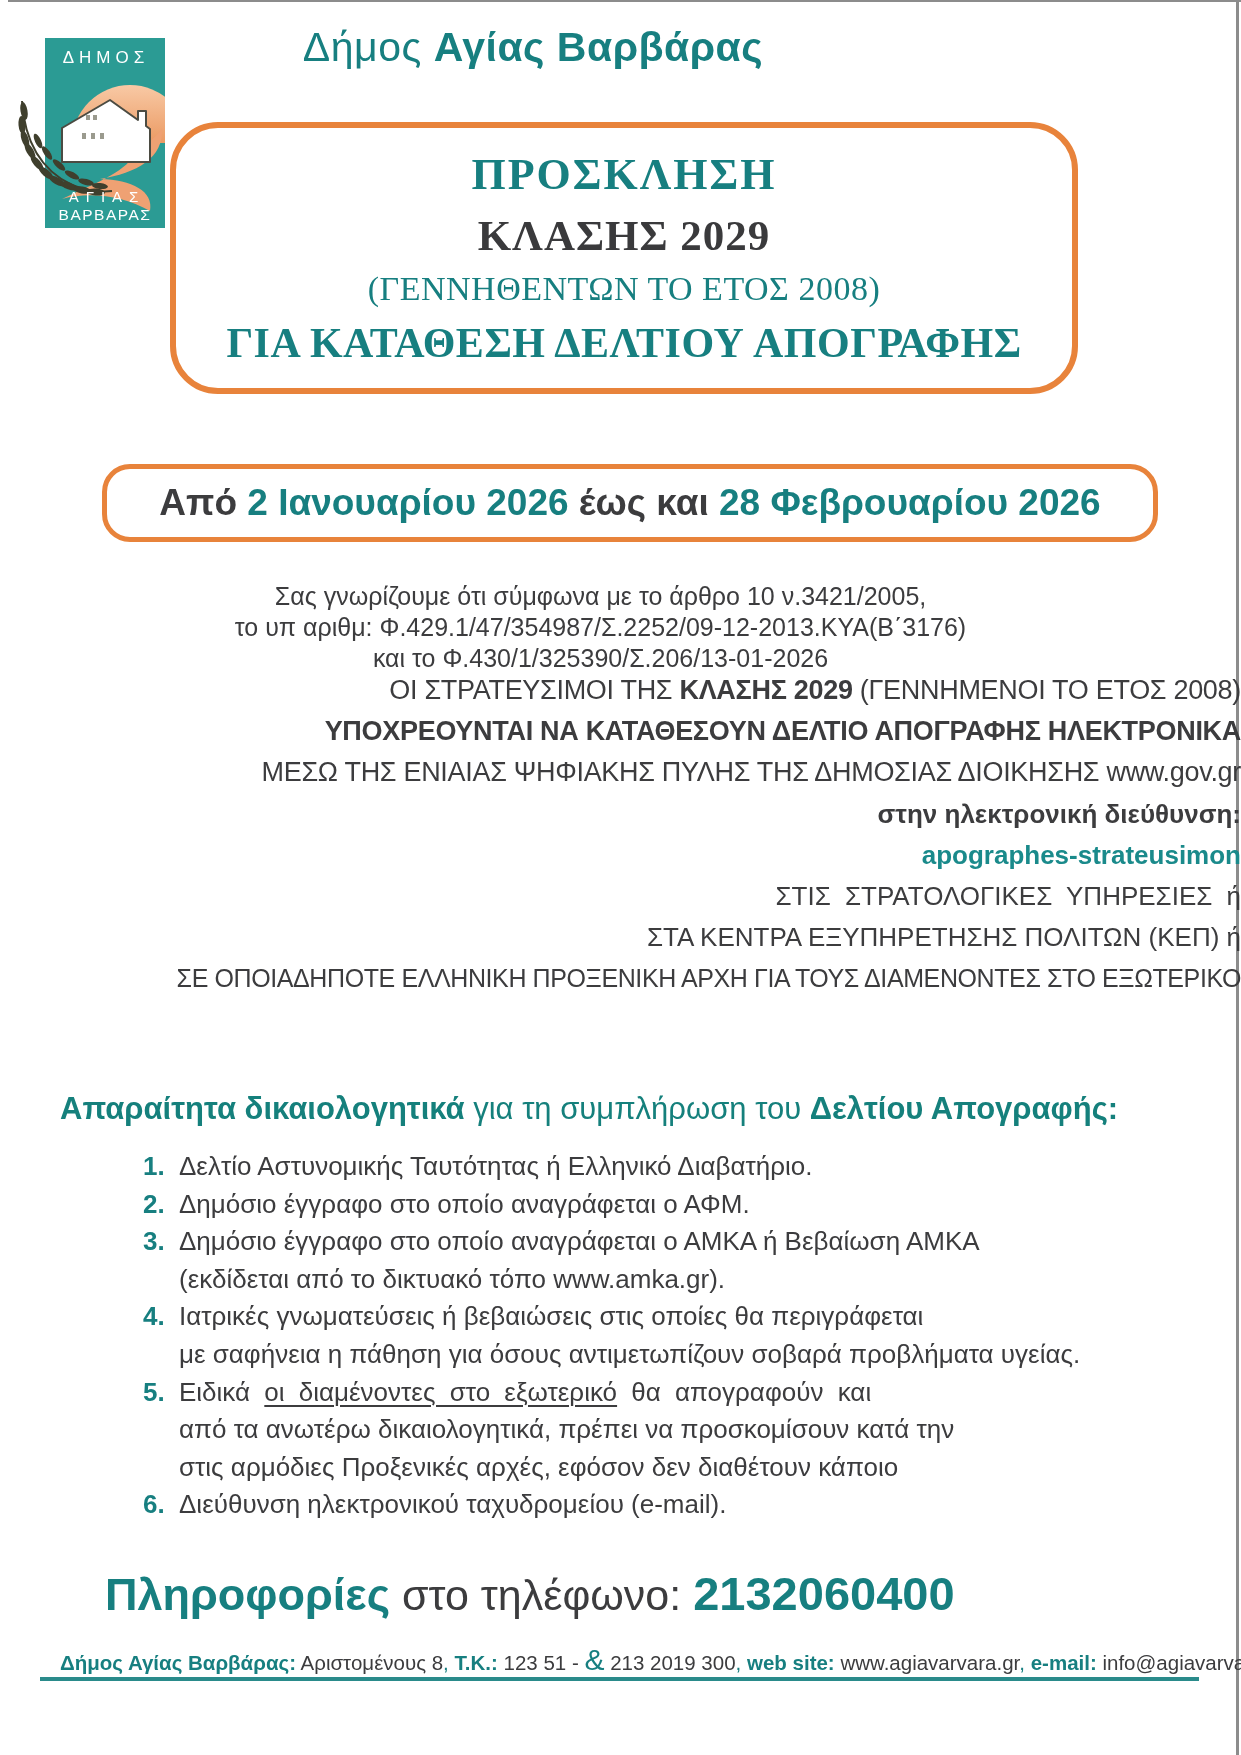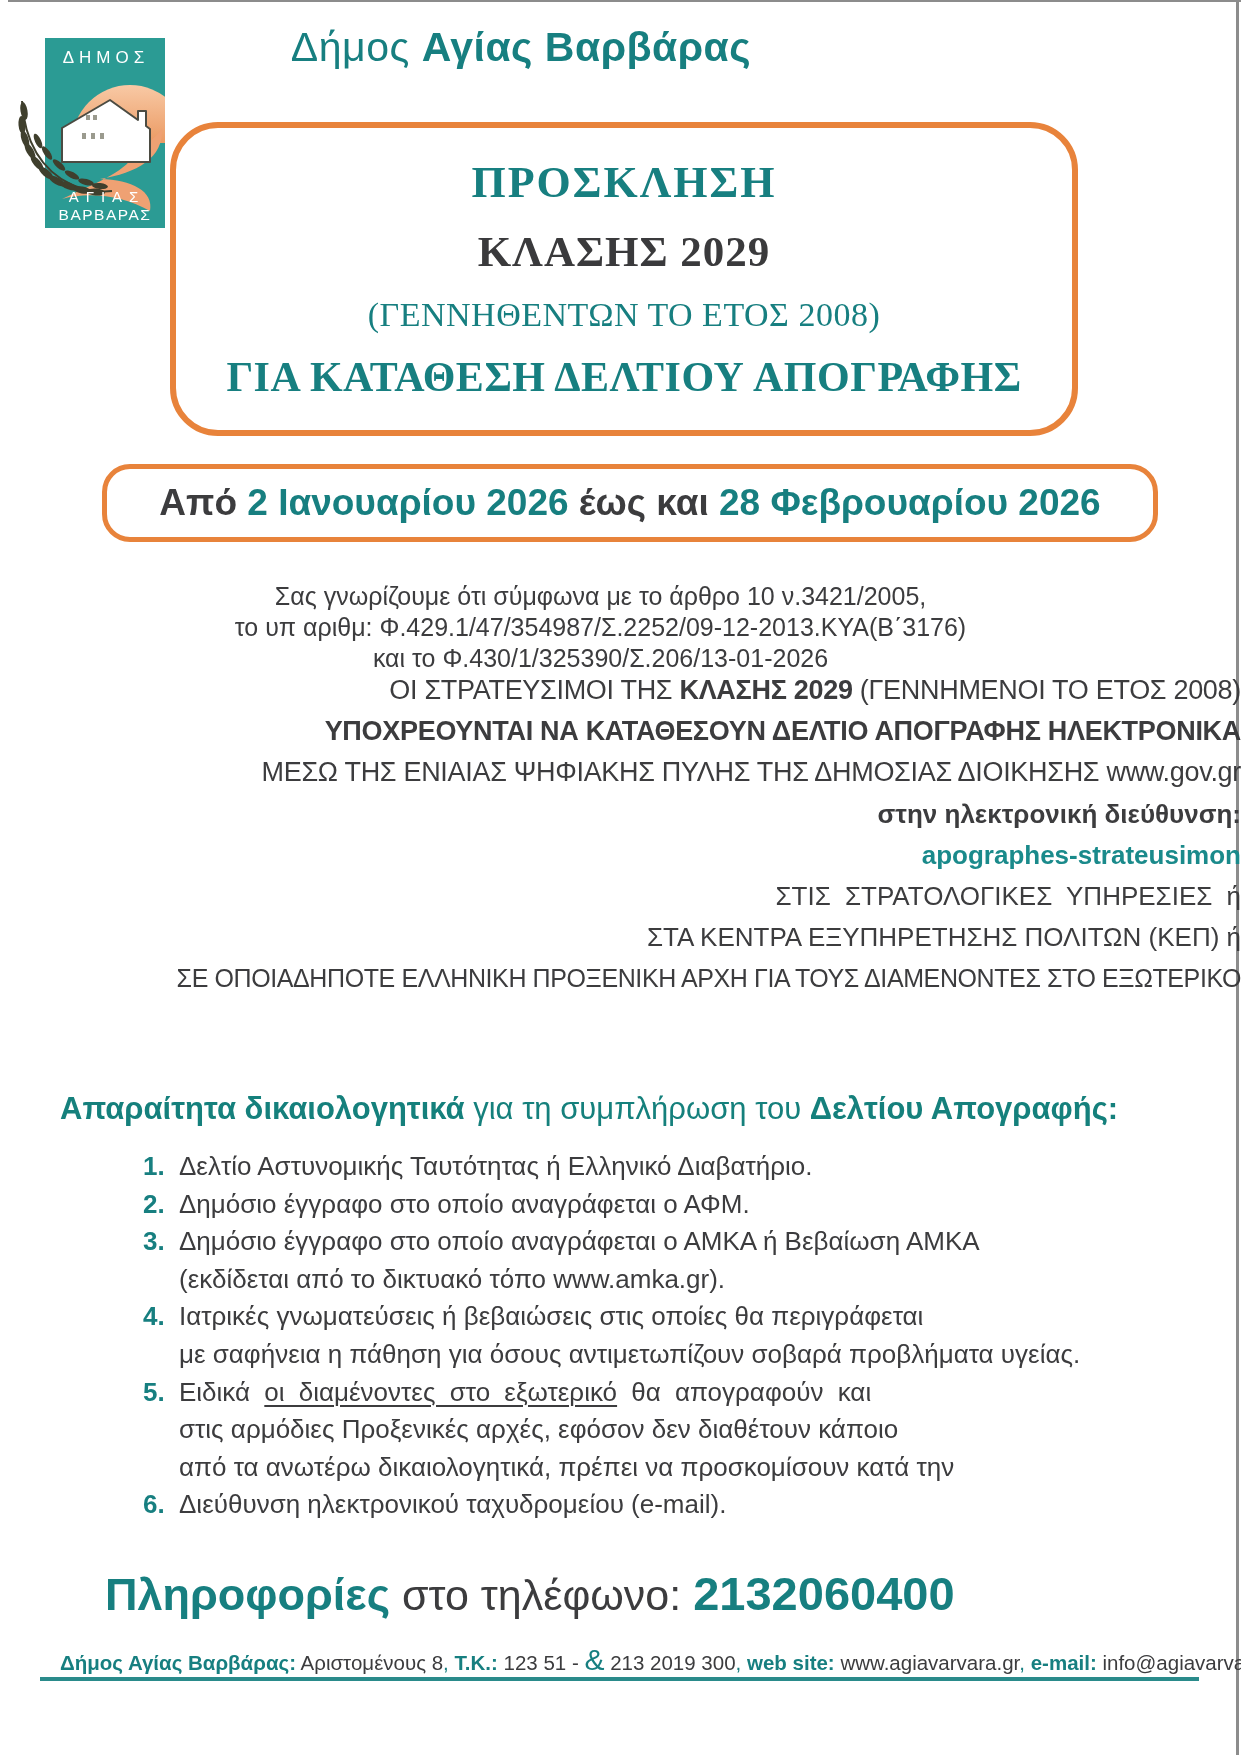--- a/index.html
+++ b/index.html
@@ -13,29 +13,29 @@
   }
   .edge-top{position:absolute;left:8px;top:0;width:1233px;height:2px;background:#8C8C8C;}
   .edge-right{position:absolute;left:1236px;top:0;width:3px;height:1755px;background:#8C8C8C;}
 
   .teal{color:#177F80;}
   .dark{color:#3C3C3E;}
   .b{font-weight:700;}
 
   
   .header-title{
-    position:absolute;left:4px;top:24px;width:1034px;
+    position:absolute;left:16px;top:24px;width:1034px;
     text-align:center;font-size:41px;color:#177F80;letter-spacing:0.5px;
   }
   
   .logo{position:absolute;left:12px;top:33px;width:165px;height:200px;}
 
   
   .title-box{
-    position:absolute;left:170px;top:122px;width:908px;height:314px;
+    position:absolute;left:170px;top:122px;width:908px;height:272px;
     box-sizing:border-box;border:6px solid #E8833B;border-radius:48px;
     display:flex;flex-direction:column;justify-content:space-evenly;align-items:center;
     padding:10px 6px;
     font-family:"Liberation Serif","DejaVu Serif",serif;
     text-align:center;
   }
   .tb1{font-size:44px;color:#177F80;letter-spacing:2px;font-weight:600;}
   .tb2{font-size:45px;color:#177F80;letter-spacing:1px;font-weight:600;}
   .tb3{font-size:43px;color:#3A3A3C;font-weight:700;letter-spacing:1px;}
   .tb4{font-size:34px;color:#177F80;letter-spacing:0.5px;font-weight:500;}
@@ -207,25 +207,25 @@
     <div class="li-row">
       <span class="li-num"></span>
       <span class="li-text">με σαφήνεια η πάθηση για όσους αντιμετωπίζουν σοβαρά προβλήματα υγείας.</span>
     </div>
     <div class="li-row">
       <span class="li-num">5.</span>
       <span class="li-text sp"><span>Ειδικά </span><span class="u">οι διαμένοντες στο εξωτερικό</span><span> θα απογραφούν και</span></span>
     </div>
     <div class="li-row">
       <span class="li-num"></span>
+      <span class="li-text">από τα ανωτέρω δικαιολογητικά, πρέπει να προσκομίσουν κατά την</span>
+    </div>
+    <div class="li-row">
+      <span class="li-num"></span>
       <span class="li-text">στις αρμόδιες Προξενικές αρχές, εφόσον δεν διαθέτουν κάποιο</span>
-    </div>
-    <div class="li-row">
-      <span class="li-num"></span>
-      <span class="li-text">από τα ανωτέρω δικαιολογητικά, πρέπει να προσκομίσουν κατά την</span>
     </div>
     <div class="li-row">
       <span class="li-num">6.</span>
       <span class="li-text">Διεύθυνση ηλεκτρονικού ταχυδρομείου (e-mail).</span>
     </div>
   </div>
 
   <div class="info-line"><span class="info-label">Πληροφορίες</span><span class="info-mid"> στο τηλέφωνο: </span><span class="info-phone">2132060400</span></div>
 
   <div class="footer"><span class="teal b">Δήμος Αγίας Βαρβάρας:</span><span> Αριστομένους 8</span><span class="teal">, </span><span class="teal b">Τ.Κ.:</span><span> 123 51 - </span><span class="amp">&amp;</span><span> 213 2019 300</span><span class="teal">, </span><span class="teal b">web site:</span><span> www.agiavarvara.gr</span><span class="teal">, </span><span class="teal b">e-mail:</span><span> info@agiavarvara.gr</span></div>

